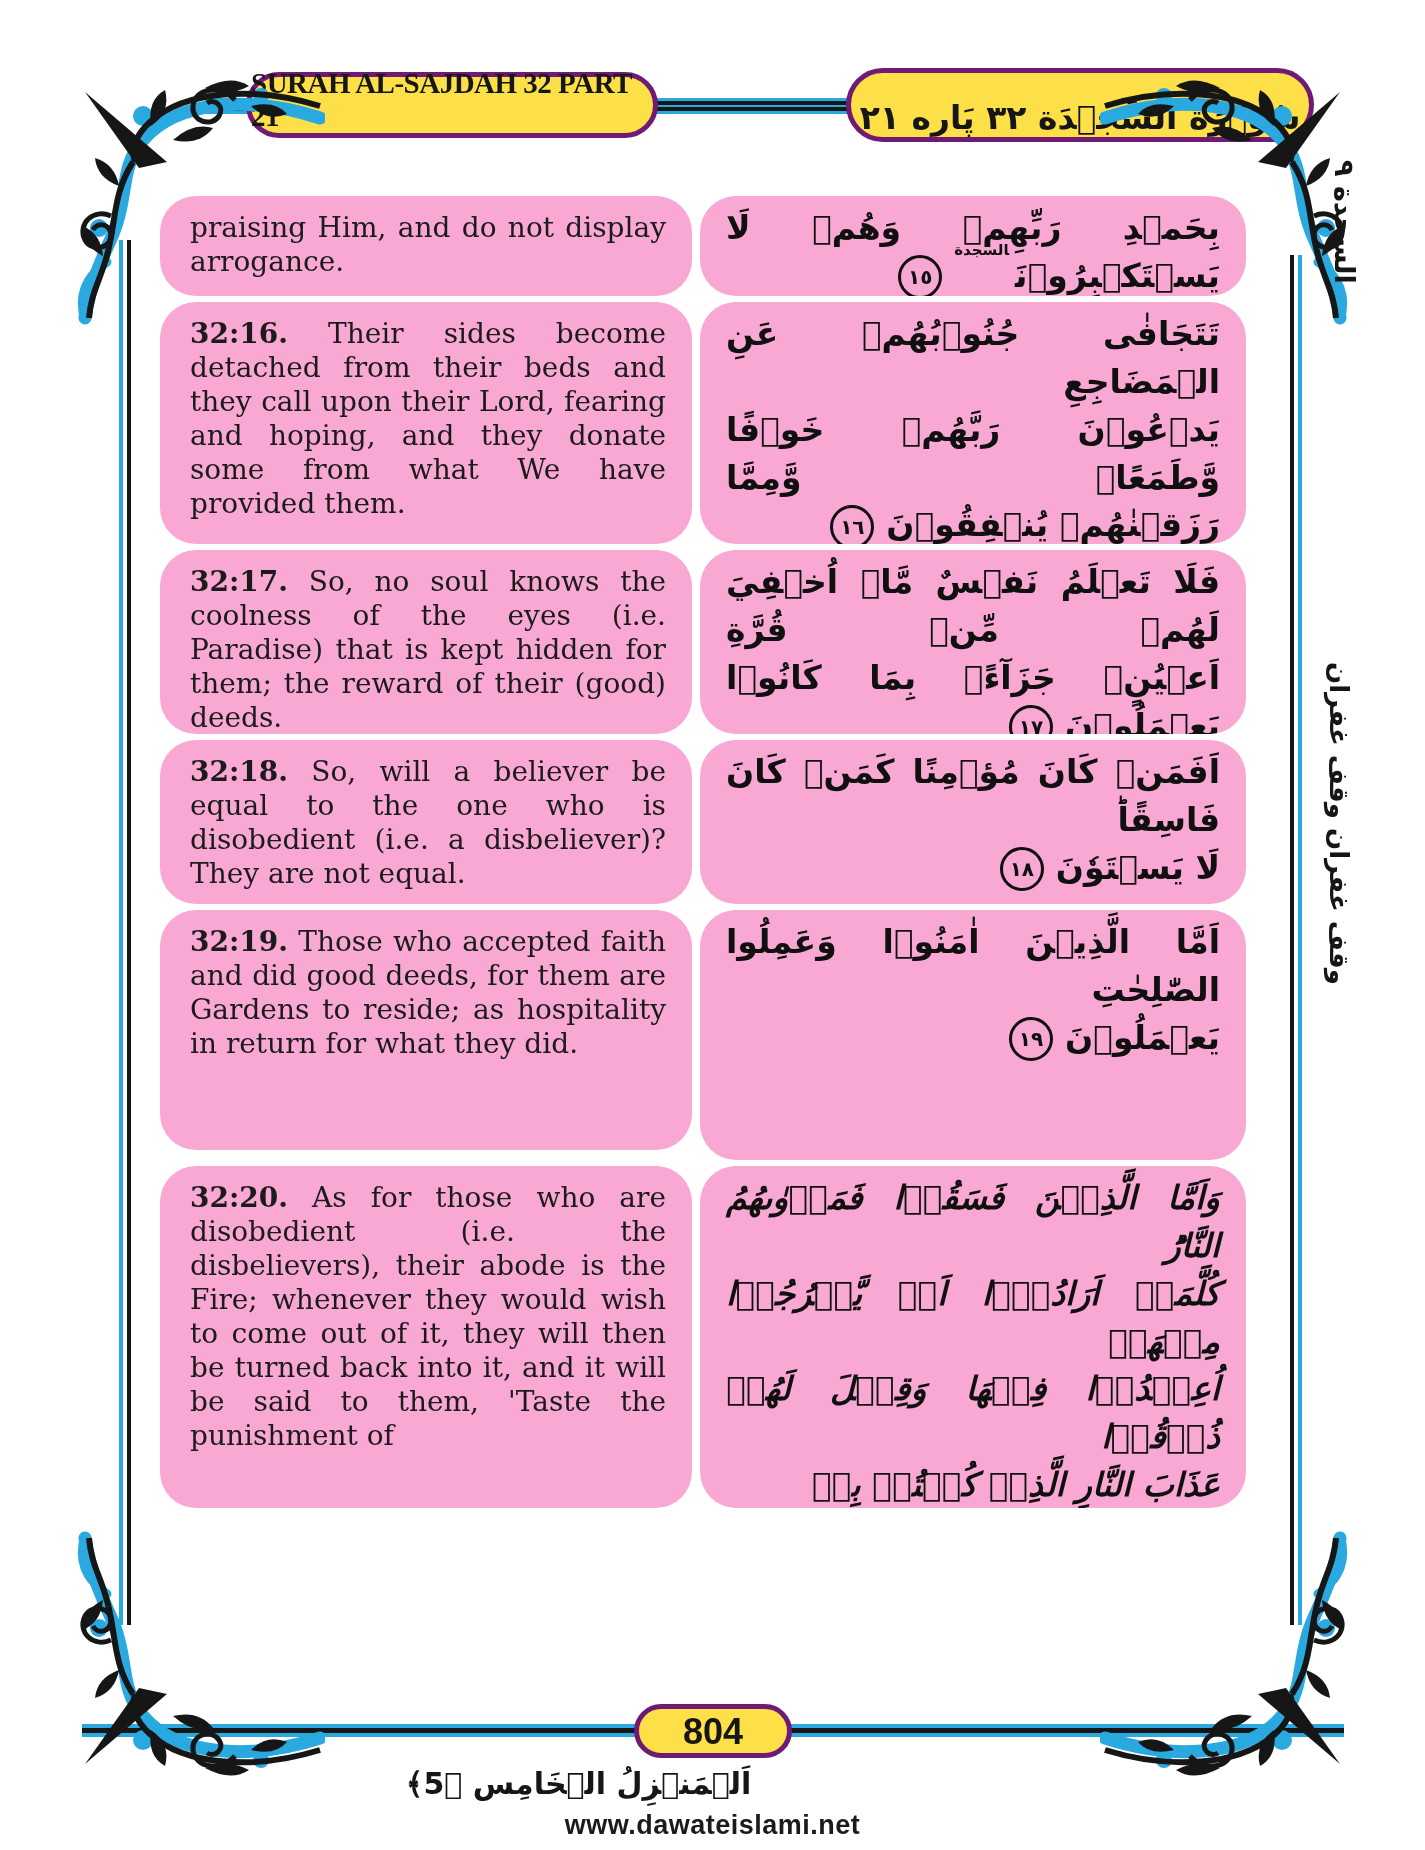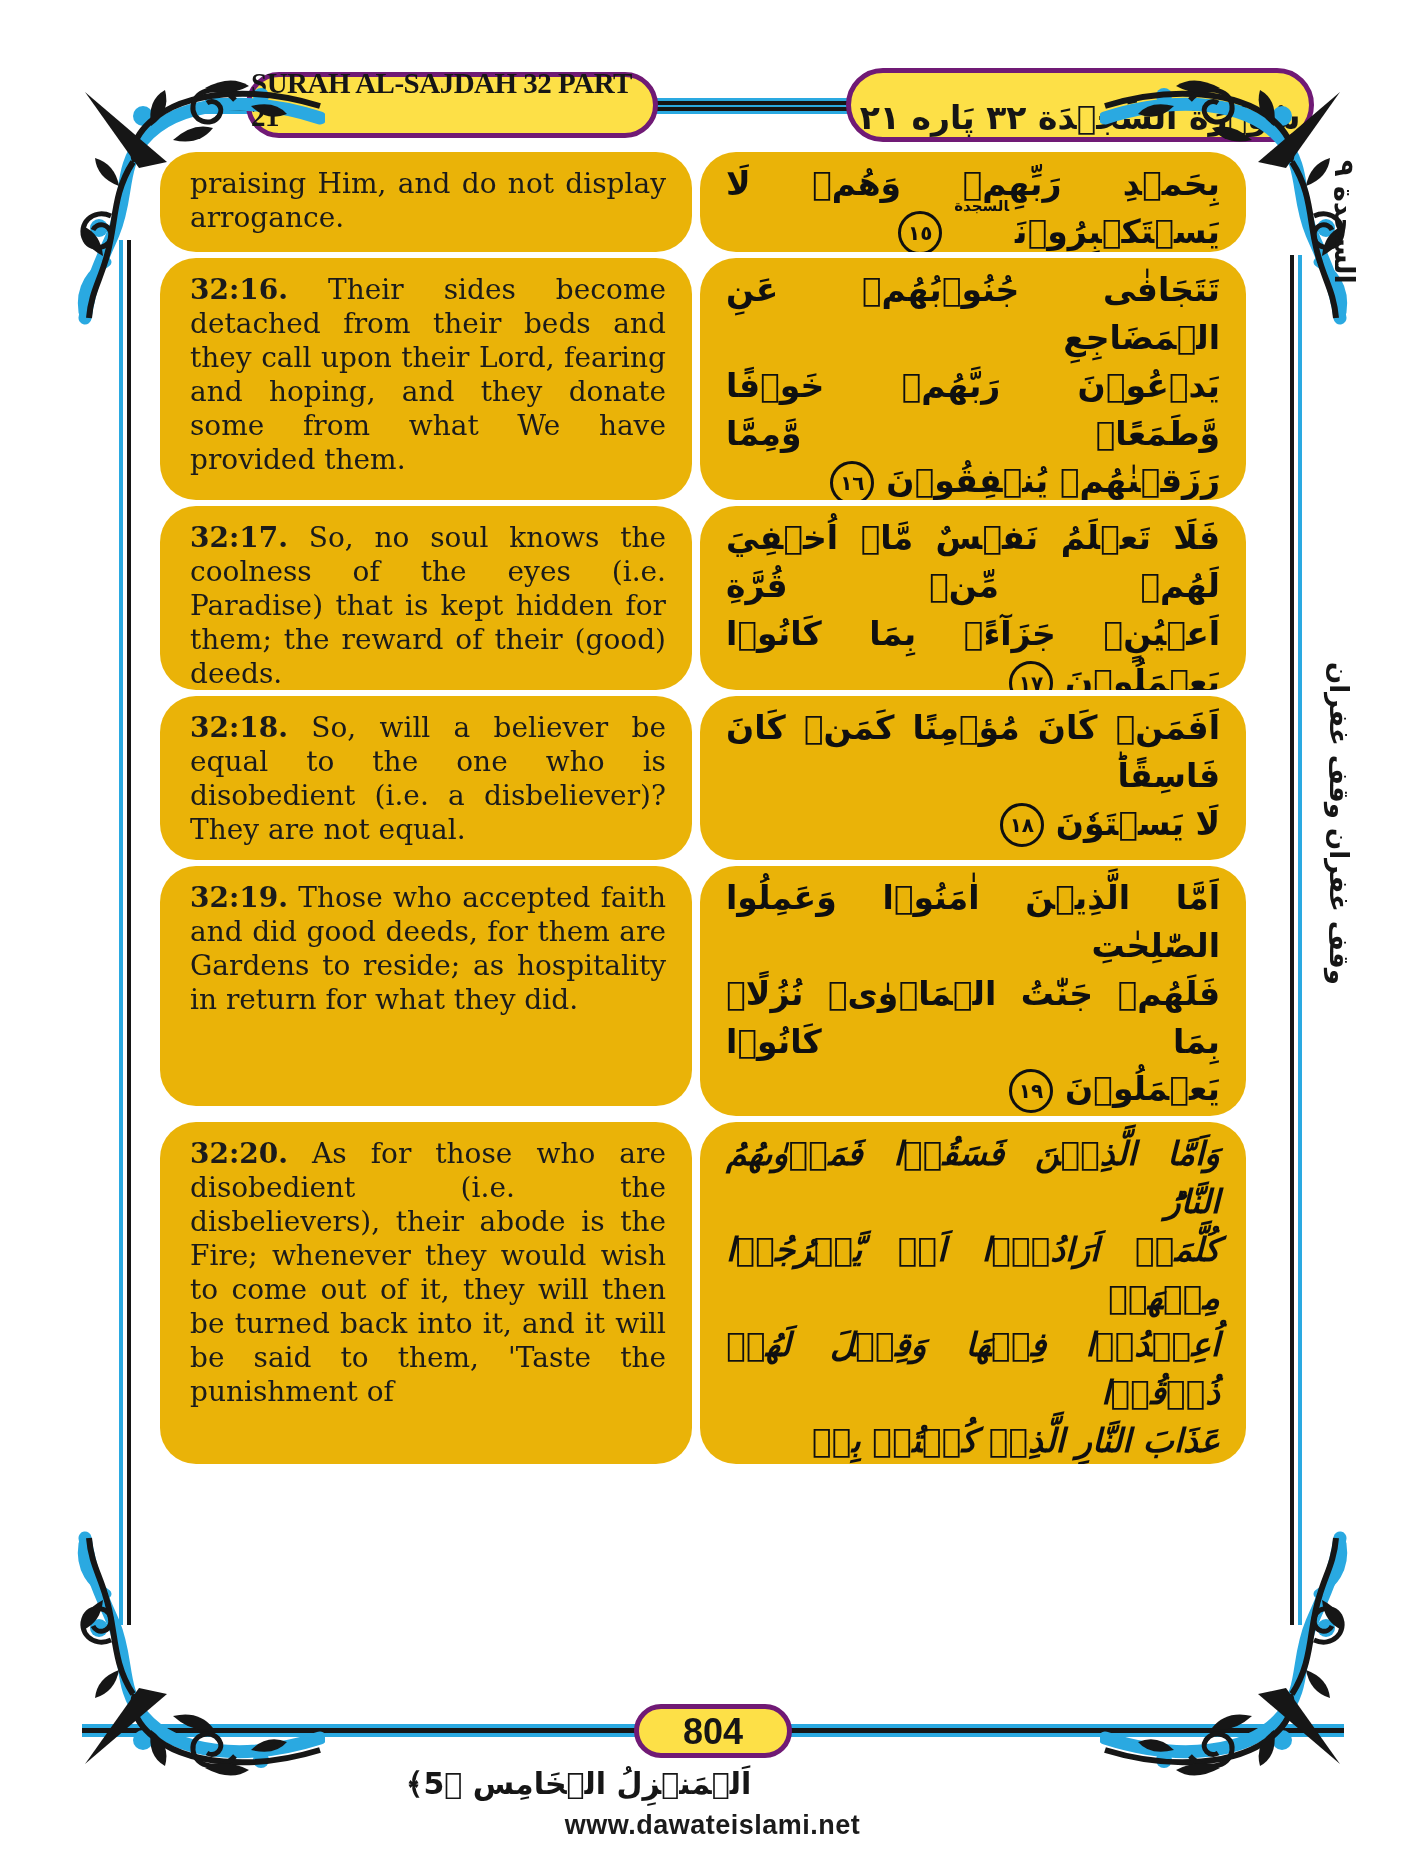--- a/index.html
+++ b/index.html
@@ -26,21 +26,21 @@
   .pill-ar{left:846px;top:68px;width:468px;height:74px;border-radius:38px;direction:rtl;
     font-family:"DejaVu Sans",sans-serif;font-weight:bold;font-size:33px;color:#161616;}
   .pill-num{left:634px;top:1704px;width:158px;height:54px;border-radius:28px;
     font-family:"Liberation Sans",sans-serif;font-weight:bold;font-size:36px;color:#161616;}
   .corner{position:absolute;width:270px;height:270px;z-index:3;pointer-events:none;}
   .c-tl{left:55px;top:66px;}
   .c-tr{left:1100px;top:66px;transform:scaleX(-1);}
   .c-bl{left:55px;top:1520px;transform:scaleY(-1);}
   .c-br{left:1100px;top:1520px;transform:scale(-1,-1);}
   
-  .box{position:absolute;background:#eab308;border-radius:36px;box-sizing:border-box;overflow:hidden;}
+  .box{position:absolute;background:#f9a8d4;border-radius:36px;box-sizing:border-box;overflow:hidden;margin-top:44px;}
   .box.en{left:160px;width:532px;}
   .box.ar{left:700px;width:546px;}
   .box.en p{
     margin:0;padding:15px 26px 0 30px;font-size:28px;line-height:34px;
     text-align:justify;color:#1b1b1b;font-family:"DejaVu Serif",serif;
   }
   .box.en .ref{font-weight:bold;}
   .ar-wrap{display:flex;flex-direction:column;justify-content:flex-start;
     height:100%;padding:8px 26px;box-sizing:border-box;direction:rtl;}
   .ar-line{
@@ -200,21 +200,20 @@
     <div class="ar-line end"><span>لَا يَسۡتَوٗنَ</span><span class="vnum">١٨</span></div>
   </div>
 </div>
 
 <div class="box en" style="top:866px;height:240px;">
   <p><span class="ref">32:19.</span> <span>Those who accepted faith and did good deeds, for them are Gardens to reside; as hospitality in return for what they did.</span></p>
 </div>
 <div class="box ar" style="top:866px;height:250px;">
   <div class="ar-wrap">
     <div class="ar-line">اَمَّا الَّذِيۡنَ اٰمَنُوۡا وَعَمِلُوا الصّٰلِحٰتِ</div>
-    <div class="ar-line">فَلَهُمۡ جَنّٰتُ الۡمَاۡوٰى۫ نُزُلًاۢ بِمَا كَانُوۡا</div>
     <div class="ar-line end"><span>يَعۡمَلُوۡنَ</span><span class="vnum">١٩</span></div>
   </div>
 </div>
 
 <div class="box en" style="top:1122px;height:342px;">
   <p><span class="ref">32:20.</span> <span>As for those who are disobedient (i.e. the disbelievers), their abode is the Fire; whenever they would wish to come out of it, they will then be turned back into it, and it will be said to them, 'Taste the punishment of</span></p>
 </div>
 <div class="box ar" style="top:1122px;height:342px;font-style:italic;">
   <div class="ar-wrap">
     <div class="ar-line">وَاَمَّا الَّذِيۡنَ فَسَقُوۡا فَمَاۡوٰىهُمُ النَّارُؕ</div>

